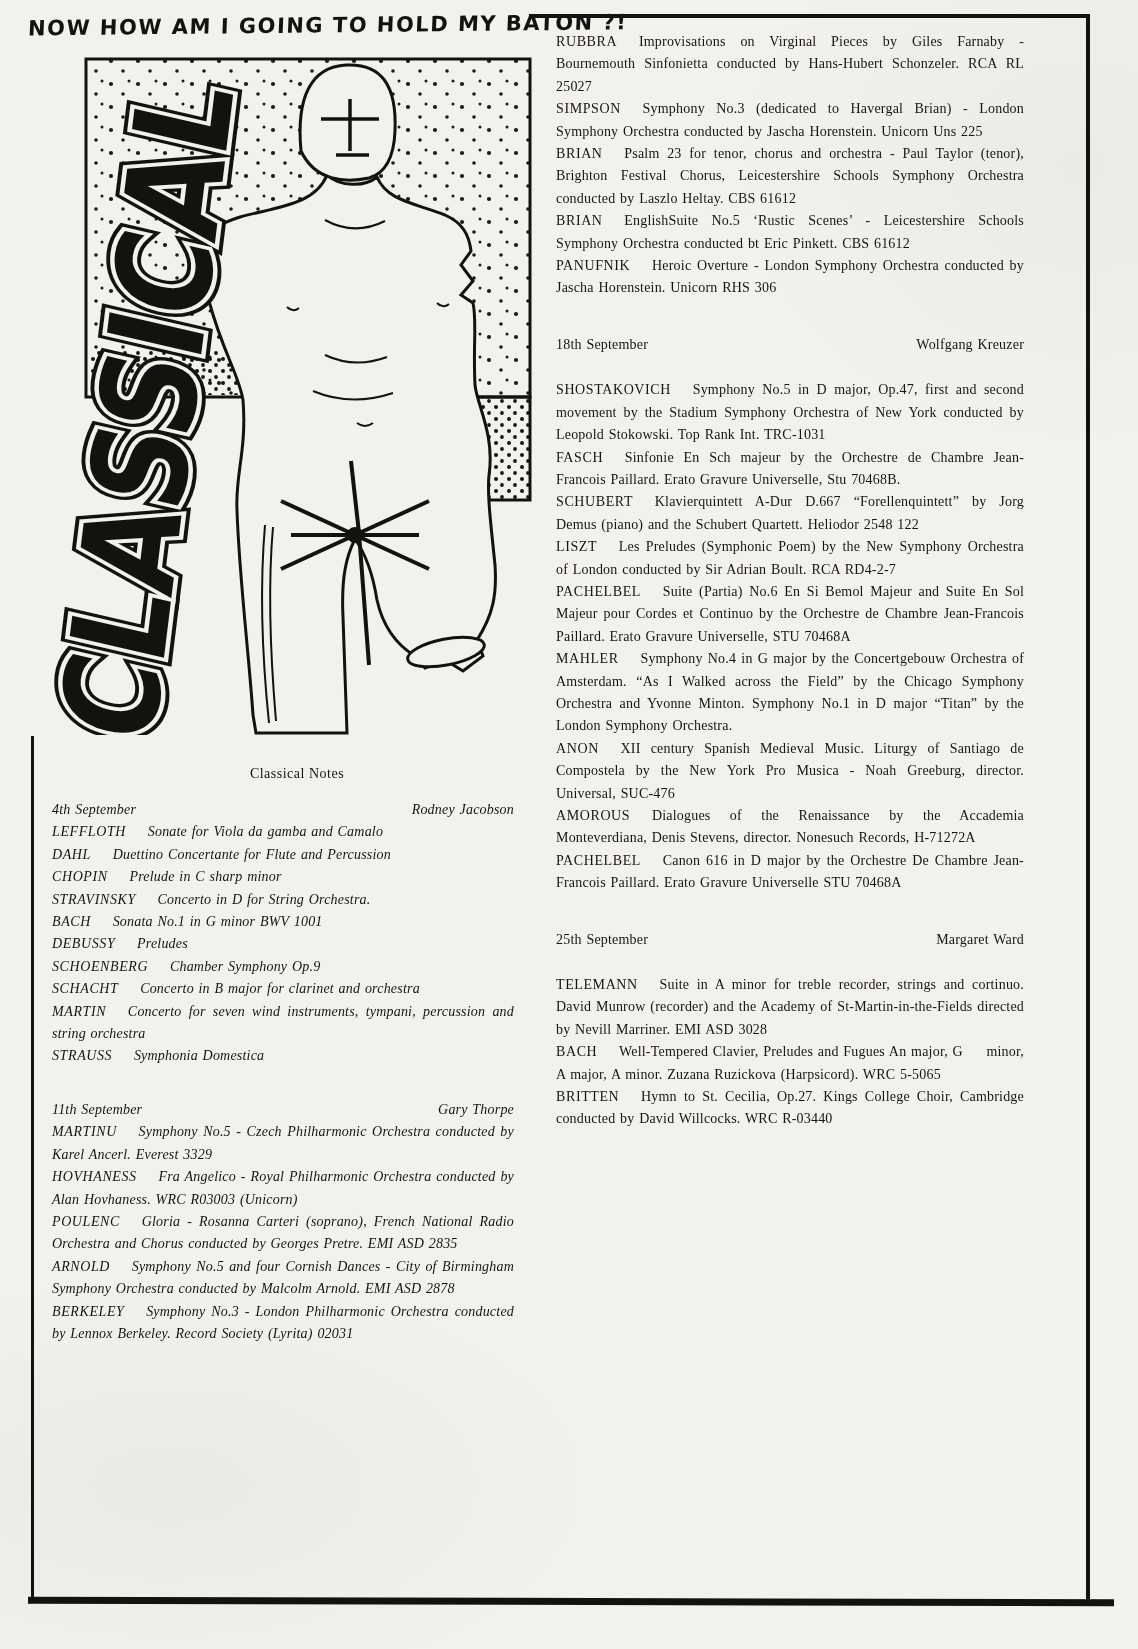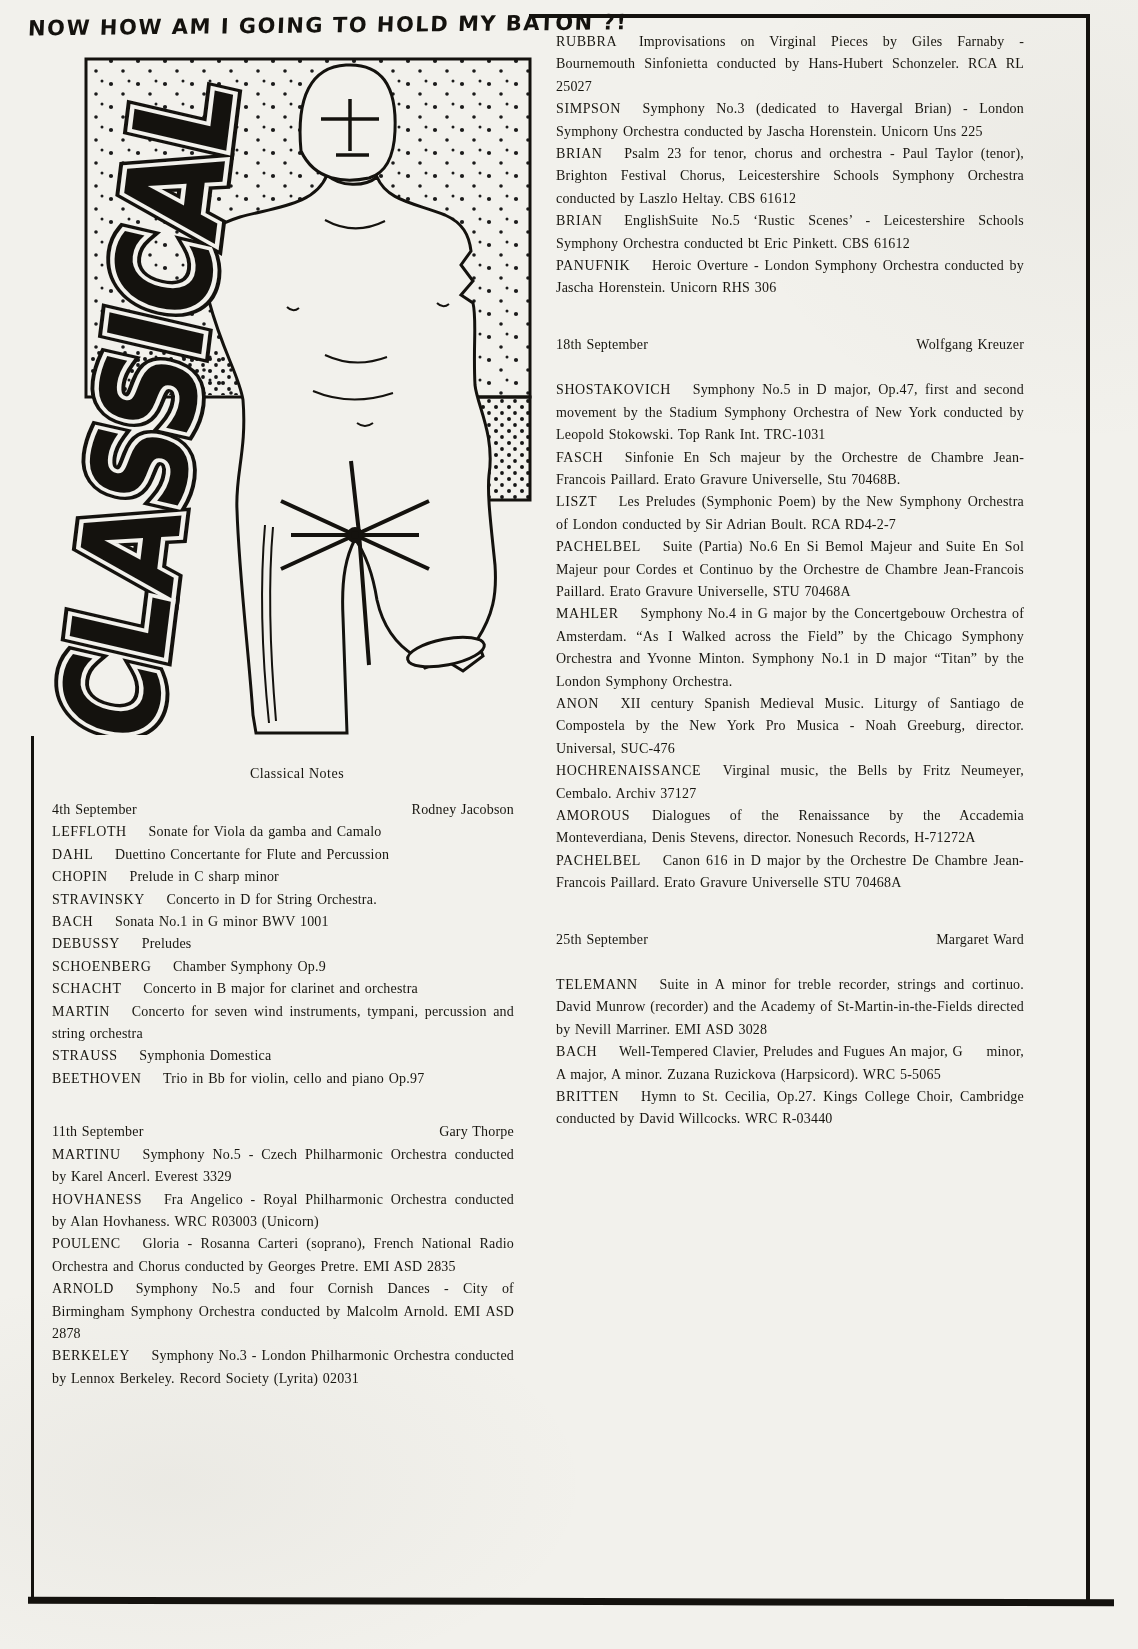--- a/index.html
+++ b/index.html
@@ -28,21 +28,21 @@
   }
   .rule{position:absolute;background:#14120e;}
   #rule-top{left:529px;top:14px;width:561px;height:4px;}
   #rule-right{left:1086px;top:14px;width:4px;height:1588px;}
   #rule-left{left:31px;top:736px;width:3px;height:866px;}
   #rule-bottom{left:28px;top:1598px;width:1086px;height:7px;transform:rotate(.12deg);}
   .col{
     position:absolute;font-size:14px;line-height:22.4px;
     text-align:justify;letter-spacing:.2px;word-spacing:1px;color:#17150f;
   }
-  #left-col{left:52px;top:799px;width:462px;}
+  #left-col{left:52px;top:799px;width:462px;font-style:italic;}
   #right-col{left:556px;top:31px;width:468px;}
   .section + .section{margin-top:31px;}
   #right-col .section + .section{margin-top:34px;}
   .date-row{display:flex;justify-content:space-between;text-align:left;}
   #right-col .date-row{margin-bottom:23px;align-items:center;}
   .entry{margin:0;}
   .composer{margin-right:1.55em;letter-spacing:.6px;}
   svg text{font-family:"DejaVu Sans", sans-serif;}
 </style>
 </head>
@@ -153,21 +153,20 @@
       <p class="entry"><span class="composer">LEFFLOTH</span>Sonate for Viola da gamba and Camalo</p>
       <p class="entry"><span class="composer">DAHL</span>Duettino Concertante for Flute and Percussion</p>
       <p class="entry"><span class="composer">CHOPIN</span>Prelude in C sharp minor</p>
       <p class="entry"><span class="composer">STRAVINSKY</span>Concerto in D for String Orchestra.</p>
       <p class="entry"><span class="composer">BACH</span>Sonata No.1 in G minor BWV 1001</p>
       <p class="entry"><span class="composer">DEBUSSY</span>Preludes</p>
       <p class="entry"><span class="composer">SCHOENBERG</span>Chamber Symphony Op.9</p>
       <p class="entry"><span class="composer">SCHACHT</span>Concerto in B major for clarinet and orchestra</p>
       <p class="entry"><span class="composer">MARTIN</span>Concerto for seven wind instruments, tympani, percussion and string orchestra</p>
       <p class="entry"><span class="composer">STRAUSS</span>Symphonia Domestica</p>
-      <p class="entry"><span class="composer">BEETHOVEN</span>Trio in Bb for violin, cello and piano Op.97</p>
     </div>
     <div class="section">
       <div class="date-row">
         <span class="date">11th September</span>
         <span class="presenter">Gary Thorpe</span>
       </div>
       <p class="entry"><span class="composer">MARTINU</span>Symphony No.5 - Czech Philharmonic Orchestra conducted by Karel Ancerl. Everest 3329</p>
       <p class="entry"><span class="composer">HOVHANESS</span>Fra Angelico - Royal Philharmonic Orchestra conducted by Alan Hovhaness. WRC R03003 (Unicorn)</p>
       <p class="entry"><span class="composer">POULENC</span>Gloria - Rosanna Carteri (soprano), French National Radio Orchestra and Chorus conducted by Georges Pretre. EMI ASD 2835</p>
       <p class="entry"><span class="composer">ARNOLD</span>Symphony No.5 and four Cornish Dances - City of Birmingham Symphony Orchestra conducted by Malcolm Arnold. EMI ASD 2878</p>
@@ -182,25 +181,25 @@
       <p class="entry"><span class="composer">BRIAN</span>EnglishSuite No.5 ‘Rustic Scenes’ - Leicestershire Schools Symphony Orchestra conducted bt Eric Pinkett. CBS 61612</p>
       <p class="entry"><span class="composer">PANUFNIK</span>Heroic Overture - London Symphony Orchestra conducted by Jascha Horenstein. Unicorn RHS 306</p>
     </div>
     <div class="section">
       <div class="date-row">
         <span class="date">18th September</span>
         <span class="presenter">Wolfgang Kreuzer</span>
       </div>
       <p class="entry"><span class="composer">SHOSTAKOVICH</span>Symphony No.5 in D major, Op.47, first and second movement by the Stadium Symphony Orchestra of New York conducted by Leopold Stokowski. Top Rank Int. TRC-1031</p>
       <p class="entry"><span class="composer">FASCH</span>Sinfonie En Sch majeur by the Orchestre de Chambre Jean-Francois Paillard. Erato Gravure Universelle, Stu 70468B.</p>
+      <p class="entry"><span class="composer">SCHUBERT</span>Klavierquintett A-Dur D.667 “Forellenquintett” by Jorg Demus (piano) and the Schubert Quartett. Heliodor 2548 122</p>
       <p class="entry"><span class="composer">LISZT</span>Les Preludes (Symphonic Poem) by the New Symphony Orchestra of London conducted by Sir Adrian Boult. RCA RD4-2-7</p>
       <p class="entry"><span class="composer">PACHELBEL</span>Suite (Partia) No.6 En Si Bemol Majeur and Suite En Sol Majeur pour Cordes et Continuo by the Orchestre de Chambre Jean-Francois Paillard. Erato Gravure Universelle, STU 70468A</p>
       <p class="entry"><span class="composer">MAHLER</span>Symphony No.4 in G major by the Concertgebouw Orchestra of Amsterdam. “As I Walked across the Field” by the Chicago Symphony Orchestra and Yvonne Minton. Symphony No.1 in D major “Titan” by the London Symphony Orchestra.</p>
       <p class="entry"><span class="composer">ANON</span>XII century Spanish Medieval Music. Liturgy of Santiago de Compostela by the New York Pro Musica - Noah Greeburg, director. Universal, SUC-476</p>
-      <p class="entry"><span class="composer">HOCHRENAISSANCE</span>Virginal music, the Bells by Fritz Neumeyer, Cembalo. Archiv 37127</p>
       <p class="entry"><span class="composer">AMOROUS</span>Dialogues of the Renaissance by the Accademia Monteverdiana, Denis Stevens, director. Nonesuch Records, H-71272A</p>
       <p class="entry"><span class="composer">PACHELBEL</span>Canon 616 in D major by the Orchestre De Chambre Jean-Francois Paillard. Erato Gravure Universelle STU 70468A</p>
     </div>
     <div class="section">
       <div class="date-row">
         <span class="date">25th September</span>
         <span class="presenter">Margaret Ward</span>
       </div>
       <p class="entry"><span class="composer">TELEMANN</span>Suite in A minor for treble recorder, strings and cortinuo. David Munrow (recorder) and the Academy of St-Martin-in-the-Fields directed by Nevill Marriner. EMI ASD 3028</p>
       <p class="entry"><span class="composer">BACH</span>Well-Tempered Clavier, Preludes and Fugues An major, G&nbsp;&nbsp;&nbsp;&nbsp;&nbsp;minor, A major, A minor. Zuzana Ruzickova (Harpsicord). WRC 5-5065</p>

